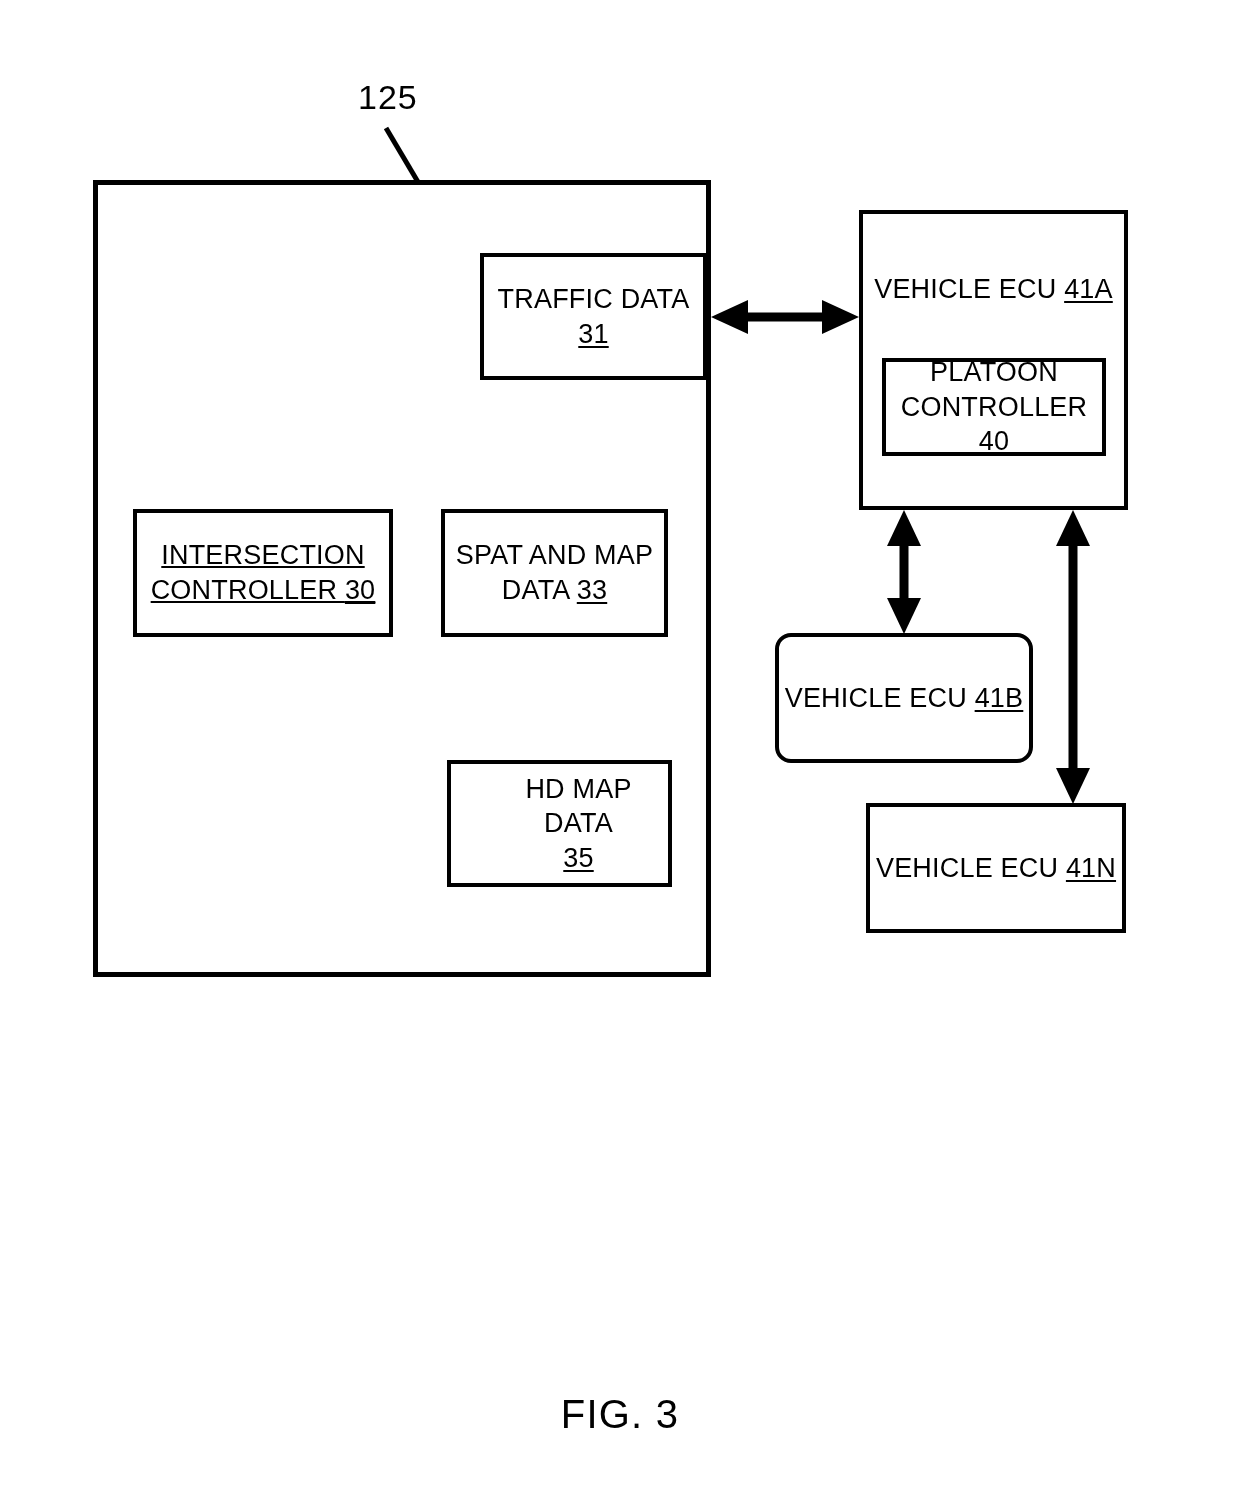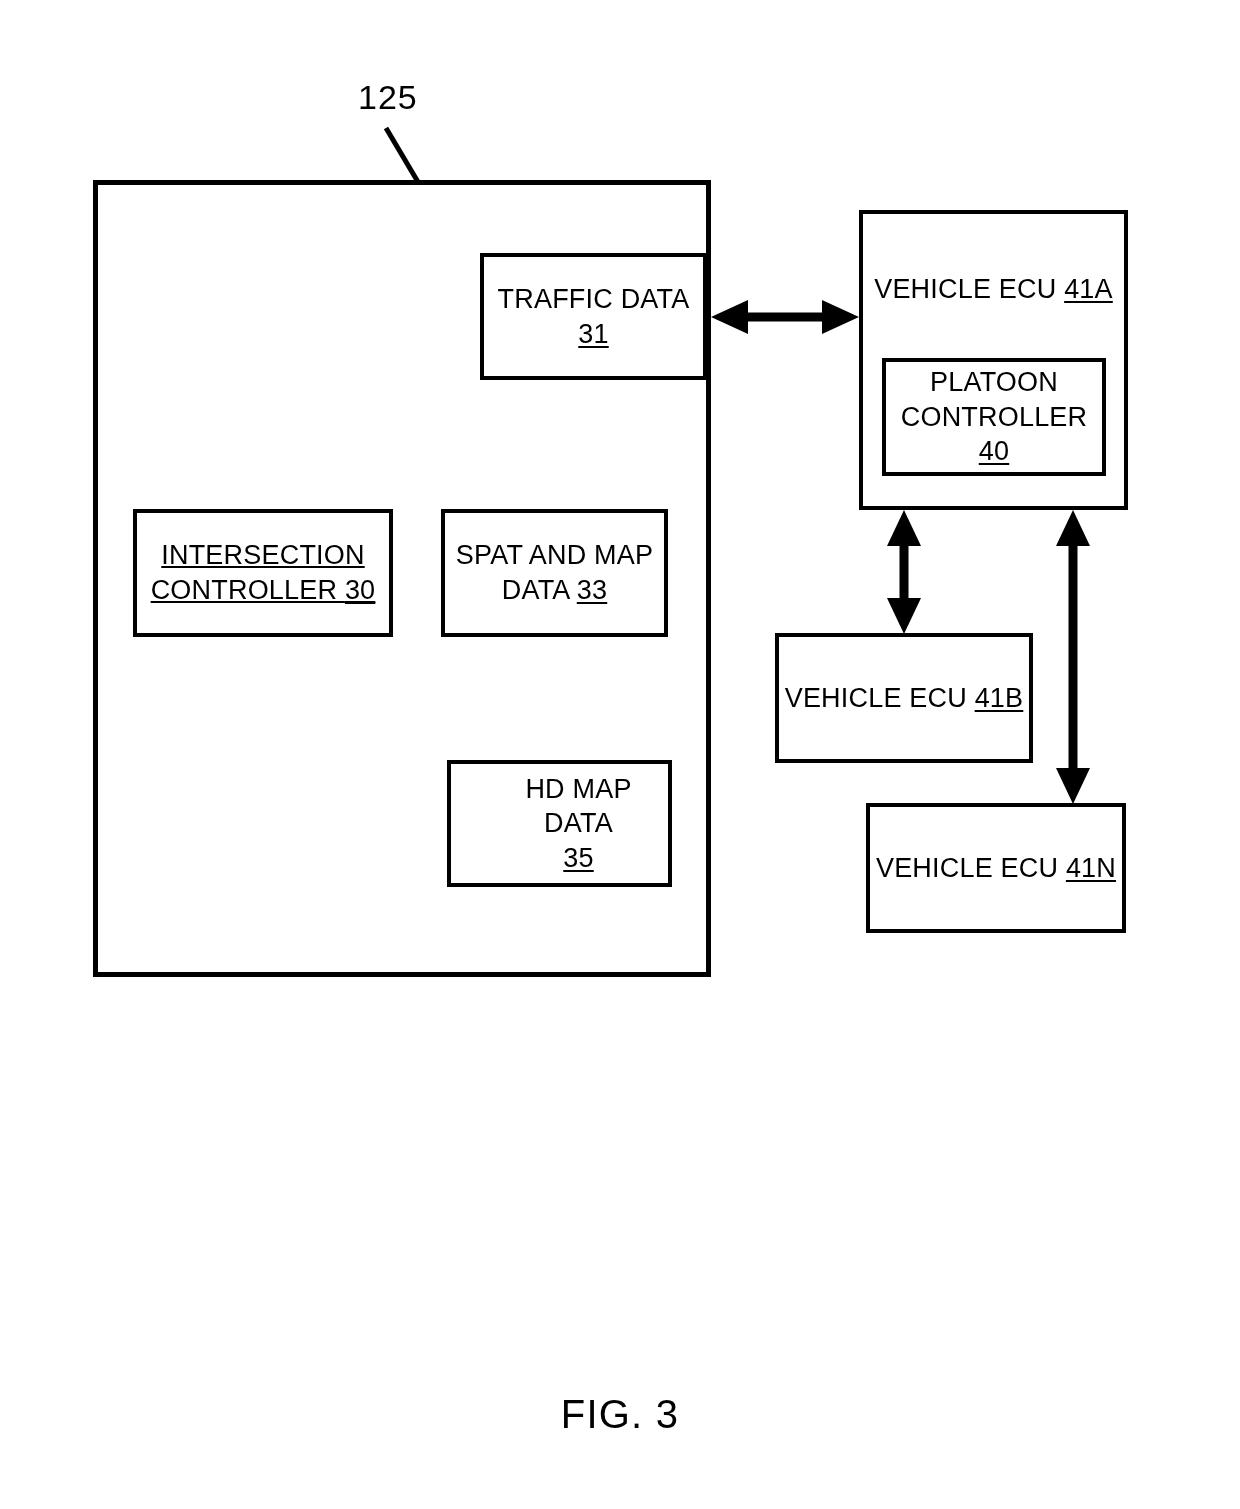--- a/index.html
+++ b/index.html
@@ -109,25 +109,25 @@
   </div>
 
   <div class="box" id="blk-hd-map-data" style="left: 447px; top: 760px; width: 225px; height: 127px; padding-left: 38px;">
     <span class="box-label">HD MAP DATA<br><span class="u">35</span></span>
   </div>
 
   <div class="box" id="blk-vehicle-ecu-41a" style="left: 859px; top: 210px; width: 269px; height: 300px; align-items: flex-start;">
     <span class="box-label" id="lbl-vehicle-ecu-41a" style="margin-top: 58px;">VEHICLE ECU <span class="u">41A</span></span>
   </div>
 
-  <div class="box" id="blk-platoon-controller" style="left: 882px; top: 358px; width: 224px; height: 118px;">
+  <div class="box" id="blk-platoon-controller" style="left: 882px; top: 358px; width: 224px; height: 98px;">
     <span class="box-label">PLATOON<br>CONTROLLER <span class="u">40</span></span>
   </div>
 
-  <div class="box" id="blk-vehicle-ecu-41b" style="left: 775px; top: 633px; width: 258px; height: 130px;">
+  <div class="box" id="blk-vehicle-ecu-41b" style="left: 775px; top: 633px; width: 258px; height: 130px; border-radius: 16px;">
     <span class="box-label">VEHICLE ECU <span class="u">41B</span></span>
   </div>
 
   <div class="box" id="blk-vehicle-ecu-41n" style="left: 866px; top: 803px; width: 260px; height: 130px;">
     <span class="box-label">VEHICLE ECU <span class="u">41N</span></span>
   </div>
 
   <svg id="overlay" viewBox="0 0 1240 1509" width="1240" height="1509">
 
     <line id="leader-125-line" x1="386" y1="128" x2="418" y2="182" stroke="#000000" stroke-width="5" stroke-linecap="butt"></line>

